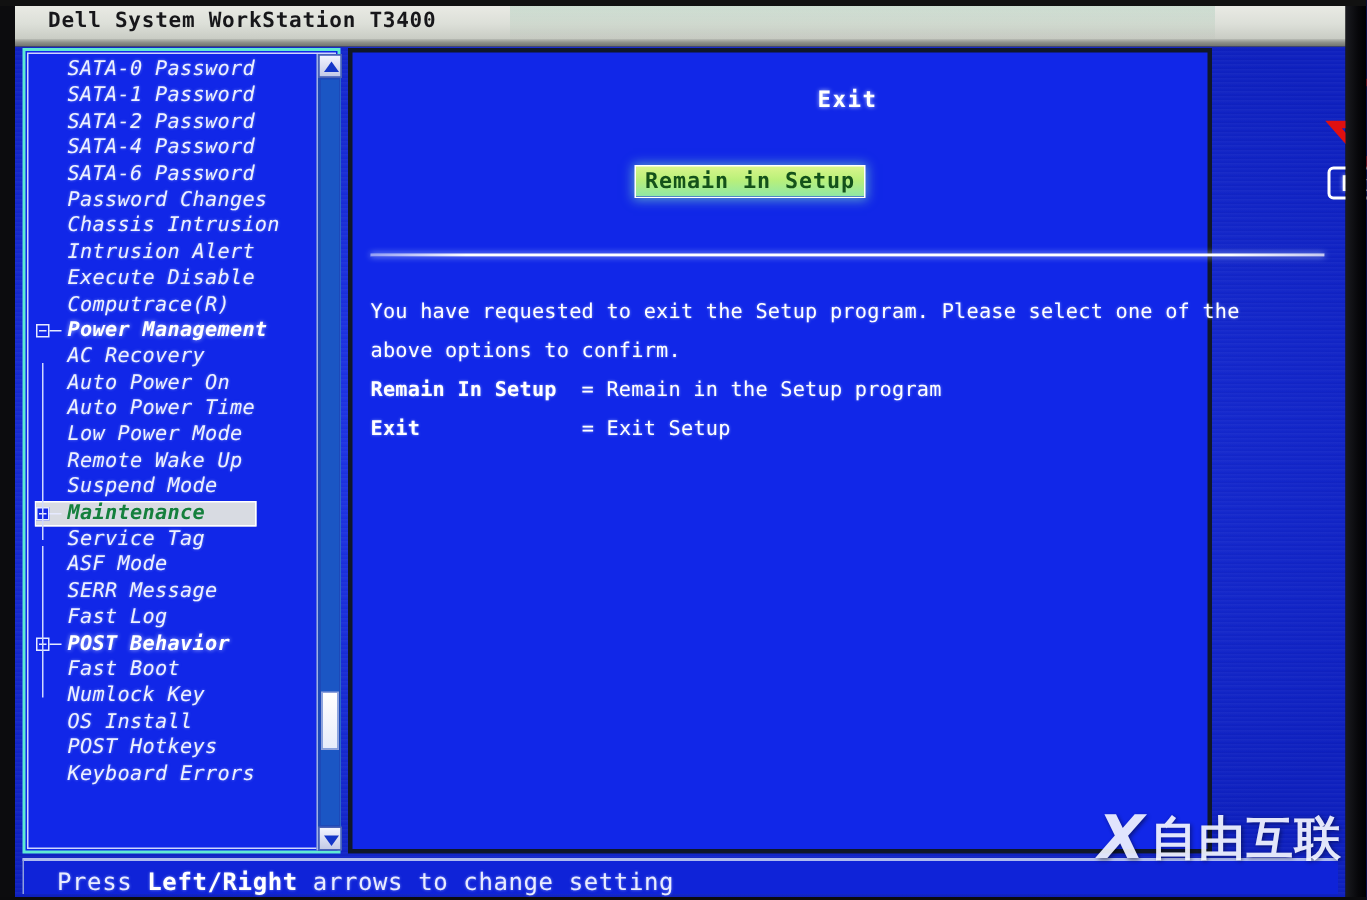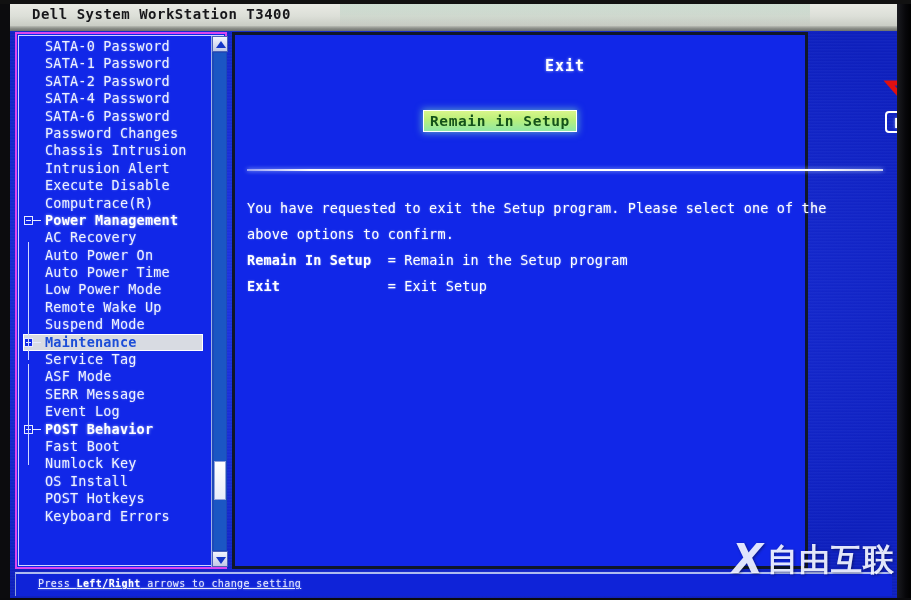--- a/index.html
+++ b/index.html
@@ -73,23 +73,24 @@
       repeating-linear-gradient(180deg, rgba(255,255,255,0.035) 0px, rgba(255,255,255,0) 2px, rgba(0,0,0,0.03) 3px),
       radial-gradient(ellipse at 42% 45%, rgba(90,120,255,0.22), rgba(0,0,0,0.18) 85%);
     pointer-events:none;
   }
 
   
   #leftpanel {
     position: absolute;
     left: 5px; top: 1px;
     width: 212px; height: 537px;
-    border: 2px solid #d946ef;
+    border: 2px solid #5eead4;
     background: #1127e8;
     z-index: 14;
+    font-style: italic;
   }
   #leftpanel .inner-edge {
     position:absolute; inset:1px;
     border:1px solid #cfd6ff;
     pointer-events:none;
   }
 
   #menu {
     position: absolute;
     left: 6px; top: 4px;
@@ -108,24 +109,24 @@
     padding-left: 22px;
     text-shadow: 0 0 2px rgba(180,200,255,.6);
   }
   .mi.group {
     font-weight: bold;
     color: #ffffff;
     text-shadow: 0 0 3px rgba(200,215,255,.8);
   }
   .mi.selected {
     background: #d8dbe2;
-    color: #1d4ed8;
+    color: #15803d;
     text-shadow: none;
     box-shadow: inset 0 0 0 1px #ffffff;
-    width: 180px;
+    width: 148px;
   }
   
   .tbox {
     position: absolute;
     left: 1px; top: 4px;
     width: 9px; height: 9px;
     border: 1px solid #e6eaff;
     background: #1127e8;
   }
   .tbox::before {
@@ -273,26 +274,25 @@
     left: 5px; bottom: 2px;
     width: 877px; height: 24px;
     background: #0f23d8;
     border-top: 2px solid #aebbf0;
     border-left: 1px solid #8fa0dd;
     z-index: 16;
   }
   #statusbar .st-text {
     position: absolute;
     left: 22px; top: 4px;
-    font-size: 10px;
+    font-size: 16px;
     color: #e9ecff;
     letter-spacing: 0.4px;
     white-space: nowrap;
     text-shadow: 0 0 2px rgba(190,210,255,.6);
-    text-decoration: underline;
   }
   #statusbar .st-text b { font-weight: bold; color:#ffffff; }
 
   
   #watermark {
     position: absolute;
     right: 16px; bottom: 18px;
     height: 46px;
     display: flex;
     align-items: center;
@@ -349,21 +349,21 @@
           <div class="mi"><span>AC Recovery</span></div>
           <div class="mi"><span>Auto Power On</span></div>
           <div class="mi"><span>Auto Power Time</span></div>
           <div class="mi"><span>Low Power Mode</span></div>
           <div class="mi"><span>Remote Wake Up</span></div>
           <div class="mi"><span>Suspend Mode</span></div>
           <div class="mi group selected"><span class="tbox"></span><span class="tdash"></span><span>Maintenance</span></div>
           <div class="mi"><span>Service Tag</span></div>
           <div class="mi"><span>ASF Mode</span></div>
           <div class="mi"><span>SERR Message</span></div>
-          <div class="mi"><span>Event Log</span></div>
+          <div class="mi"><span>Fast Log</span></div>
           <div class="mi group"><span class="tbox"></span><span class="tdash"></span><span>POST Behavior</span></div>
           <div class="mi"><span>Fast Boot</span></div>
           <div class="mi"><span>Numlock Key</span></div>
           <div class="mi"><span>OS Install</span></div>
           <div class="mi"><span>POST Hotkeys</span></div>
           <div class="mi"><span>Keyboard Errors</span></div>
           <div class="trail" style="top: 204.4px; height: 117.8px;"></div>
           <div class="trail" style="top: 326.2px; height: 100.4px;"></div>
         </div>
 

